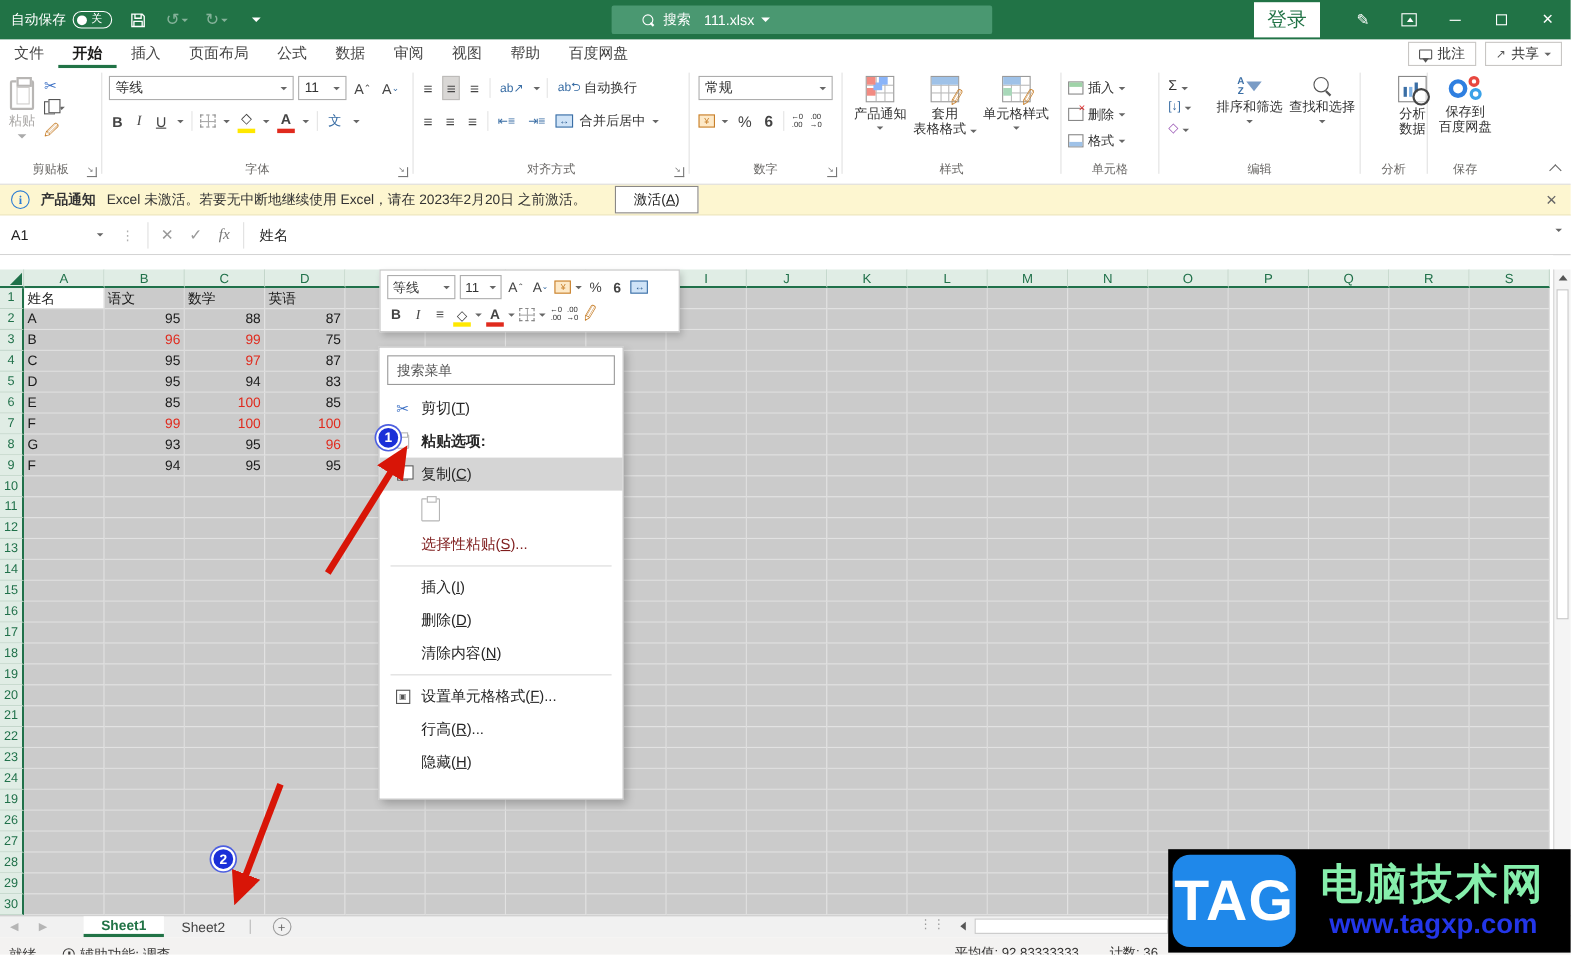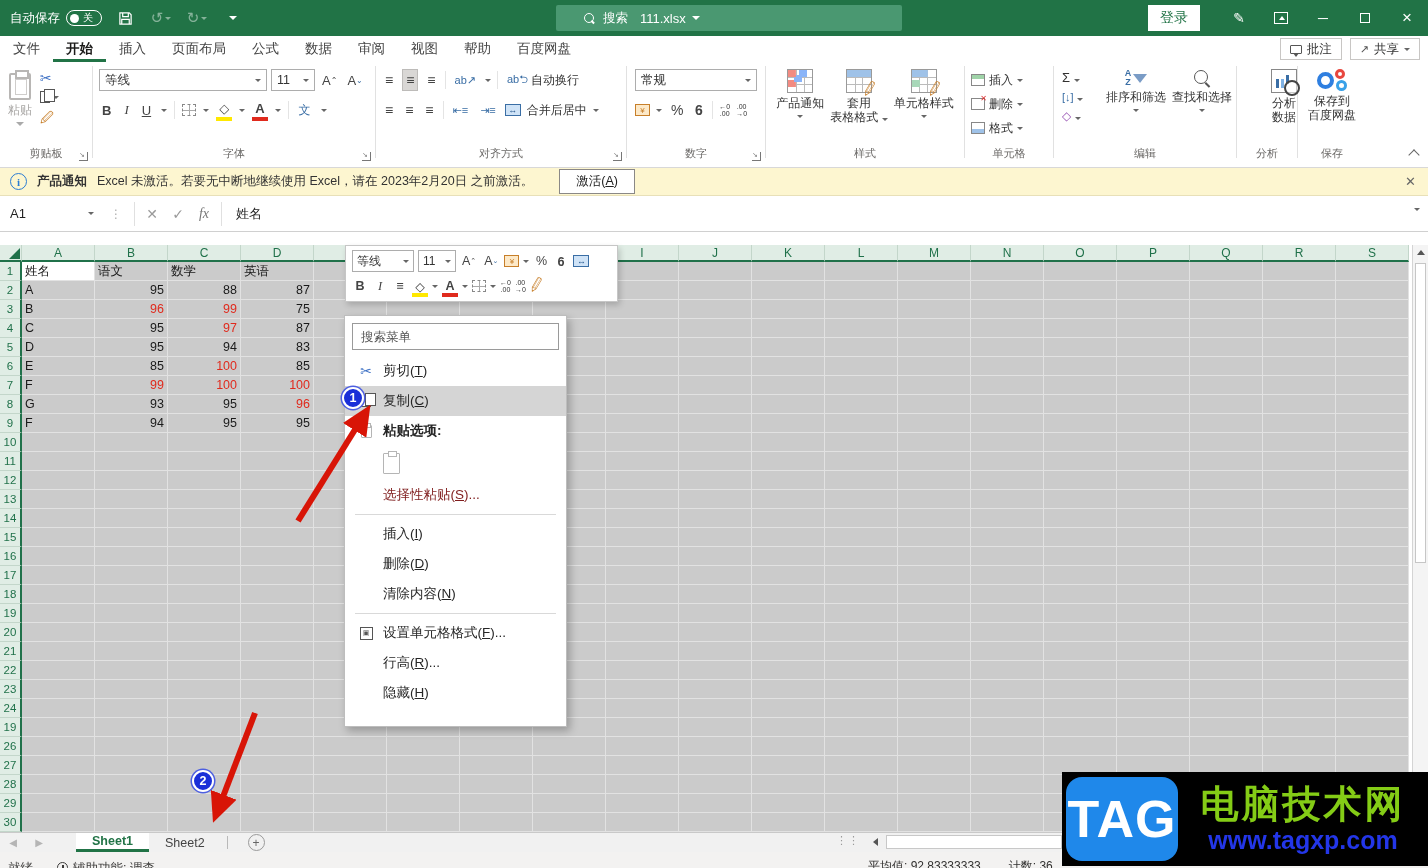--- a/index.html
+++ b/index.html
@@ -23,21 +23,21 @@
   .caret{display:inline-block;width:0;height:0;border-left:4px solid transparent;border-right:4px solid transparent;border-top:4px solid currentColor;}
   .caret.sm{border-left-width:3px;border-right-width:3px;border-top-width:3px;}
   .tb-title{position:absolute;left:640px;top:0;height:36px;display:flex;align-items:center;gap:6px;font-size:13px;color:#fff;}
   .searchbox{position:absolute;left:556px;top:5px;width:346px;height:26px;background:#4a9871;border-radius:2px;display:flex;align-items:center;gap:8px;padding-left:28px;color:#fff;font-size:12.5px;}
   .mag{position:relative;width:11px;height:11px;flex:none;}
   .mag::before{content:"";position:absolute;left:0;top:0;width:8px;height:8px;border:1.6px solid currentColor;border-radius:50%;}
   .mag::after{content:"";position:absolute;left:7.5px;top:7.5px;width:4px;height:1.6px;background:currentColor;transform:rotate(45deg);transform-origin:left top;}
   .searchbox input{background:transparent;border:none;outline:none;color:#fff;font-size:12.5px;width:240px;}
   .searchbox input::placeholder{color:#fff;}
   .tb-right{position:absolute;right:0;top:0;height:36px;display:flex;align-items:center;}
-  .login{background:#fff;color:var(--green);font-size:14px;padding:4px 12px;margin-right:18px;}
+  .login{background:#fff;color:var(--green);font-size:18px;padding:4px 12px;margin-right:18px;}
   .winbtn{width:42px;height:36px;display:flex;align-items:center;justify-content:center;color:#fff;font-size:14px;}
   .maxbox{width:10px;height:10px;border:1.3px solid #fff;}
   .ribbonopt{width:14px;height:12px;border:1.3px solid #fff;position:relative;}
   .ribbonopt::after{content:"";position:absolute;left:3.5px;top:2.5px;border-left:3px solid transparent;border-right:3px solid transparent;border-bottom:4px solid #fff;}
 
   
   .tabrow{position:absolute;left:0;top:36px;width:1428px;height:26px;background:#fff;display:flex;align-items:center;}
   .rtab{padding:0 13px;height:26px;display:flex;align-items:center;font-size:13.5px;color:#444;}
   .rtab.active{color:#1b1a19;font-weight:bold;border-bottom:3px solid var(--green);padding-top:3px;}
   .tabrow-right{position:absolute;right:8px;top:38px;display:flex;gap:8px;}
@@ -194,21 +194,21 @@
   .statusbar{position:absolute;left:0;top:852px;width:1428px;height:16px;background:#f3f2f1;overflow:hidden;}
   .sb-inner{height:26px;display:flex;align-items:center;padding:6px 8px 0;font-size:12.5px;color:#3b3a39;gap:24px;}
   .sb-right{position:absolute;left:868px;top:6px;display:flex;gap:28px;white-space:nowrap;}
   .acc-ic{display:inline-block;width:11px;height:11px;border:1.2px solid #3b3a39;border-radius:50%;position:relative;margin-right:5px;top:1px;}
   .acc-ic::after{content:"";position:absolute;left:4px;top:2px;width:1.5px;height:6px;background:#3b3a39;}
 
   
   .watermark{position:absolute;left:1062px;top:772px;width:366px;height:94px;background:#000;z-index:70;display:flex;align-items:center;}
   .wm-logo{width:112px;height:84px;margin-left:4px;background:#1f88ea;border-radius:16px;display:flex;align-items:center;justify-content:center;color:#fff;font-size:52px;font-weight:bold;letter-spacing:1px;}
   .wm-txt{flex:1;display:flex;flex-direction:column;align-items:center;justify-content:center;gap:2px;}
-  .wm-site{color:#84cc16;font-size:38px;font-weight:bold;letter-spacing:3px;line-height:40px;}
+  .wm-site{color:#86efac;font-size:38px;font-weight:bold;letter-spacing:3px;line-height:40px;}
   .wm-url{color:#2336e8;font-size:25px;font-weight:bold;line-height:28px;}
 </style>
 </head>
 <body>
 
 <div class="app">
 
   <div class="titlebar">
     <div class="tb-left">
       <div class="autosave">
@@ -1247,31 +1247,31 @@
 
   <div class="ctxmenu">
     <input class="menu-search" placeholder="搜索菜单" style="">
     <div id="menu-items">
         <div class="menu-item">
           <span class="mi-icon">
             <span class="scissors">✂</span>
           </span>
           <span class="mi-label">剪切(<u>T</u>)</span>
         </div>
+        <div class="menu-item hdr">
+          <span class="mi-icon">
+            <span class="mi-clip"></span>
+          </span>
+          <span class="mi-label">粘贴选项:</span>
+        </div>
         <div class="menu-item hl">
           <span class="mi-icon">
             <span class="mi-copy"></span>
           </span>
           <span class="mi-label">复制(<u>C</u>)</span>
-        </div>
-        <div class="menu-item hdr">
-          <span class="mi-icon">
-            <span class="mi-clip"></span>
-          </span>
-          <span class="mi-label">粘贴选项:</span>
         </div>
         <div class="menu-preview">
           <span class="mi-clip big"></span>
         </div>
         <div class="menu-item dis">
           <span class="mi-icon"></span>
           <span class="mi-label">选择性粘贴(<u>S</u>)...</span>
         </div>
         <div class="menu-sep"></div>
         <div class="menu-item">

